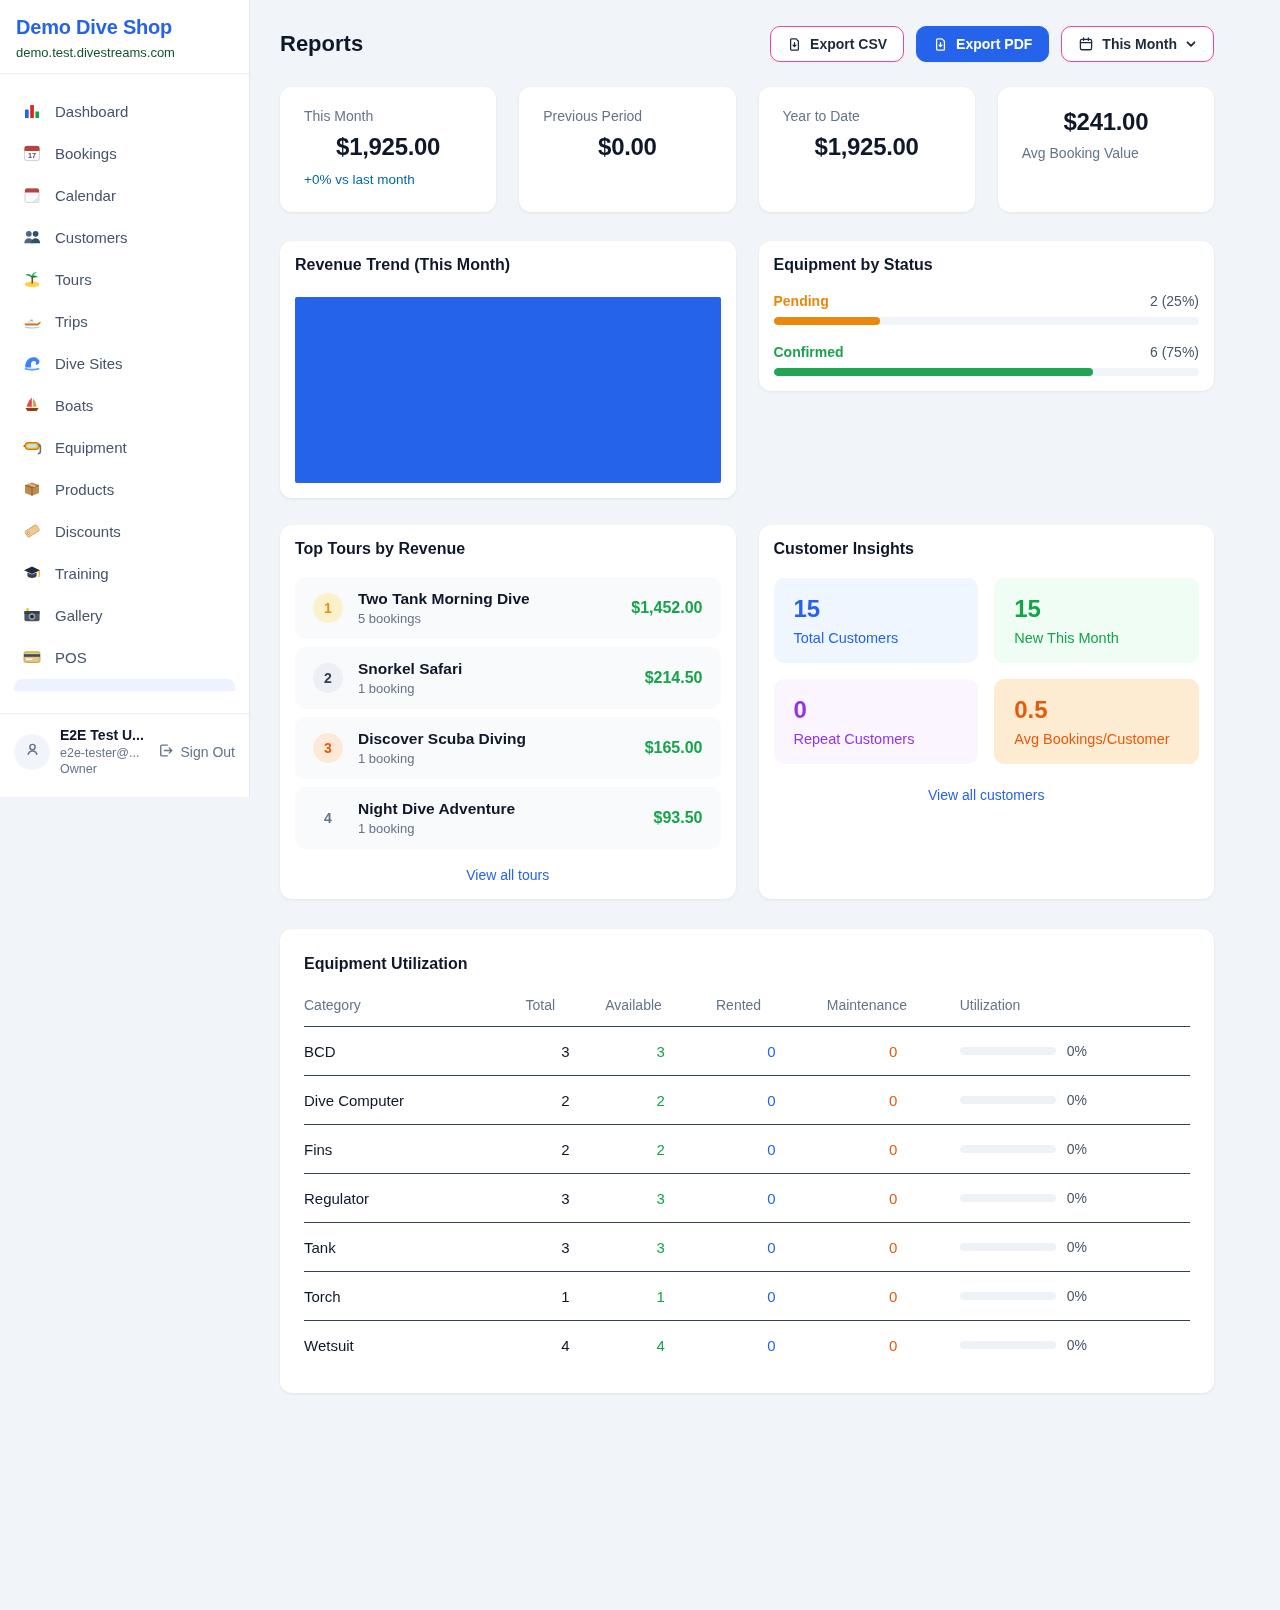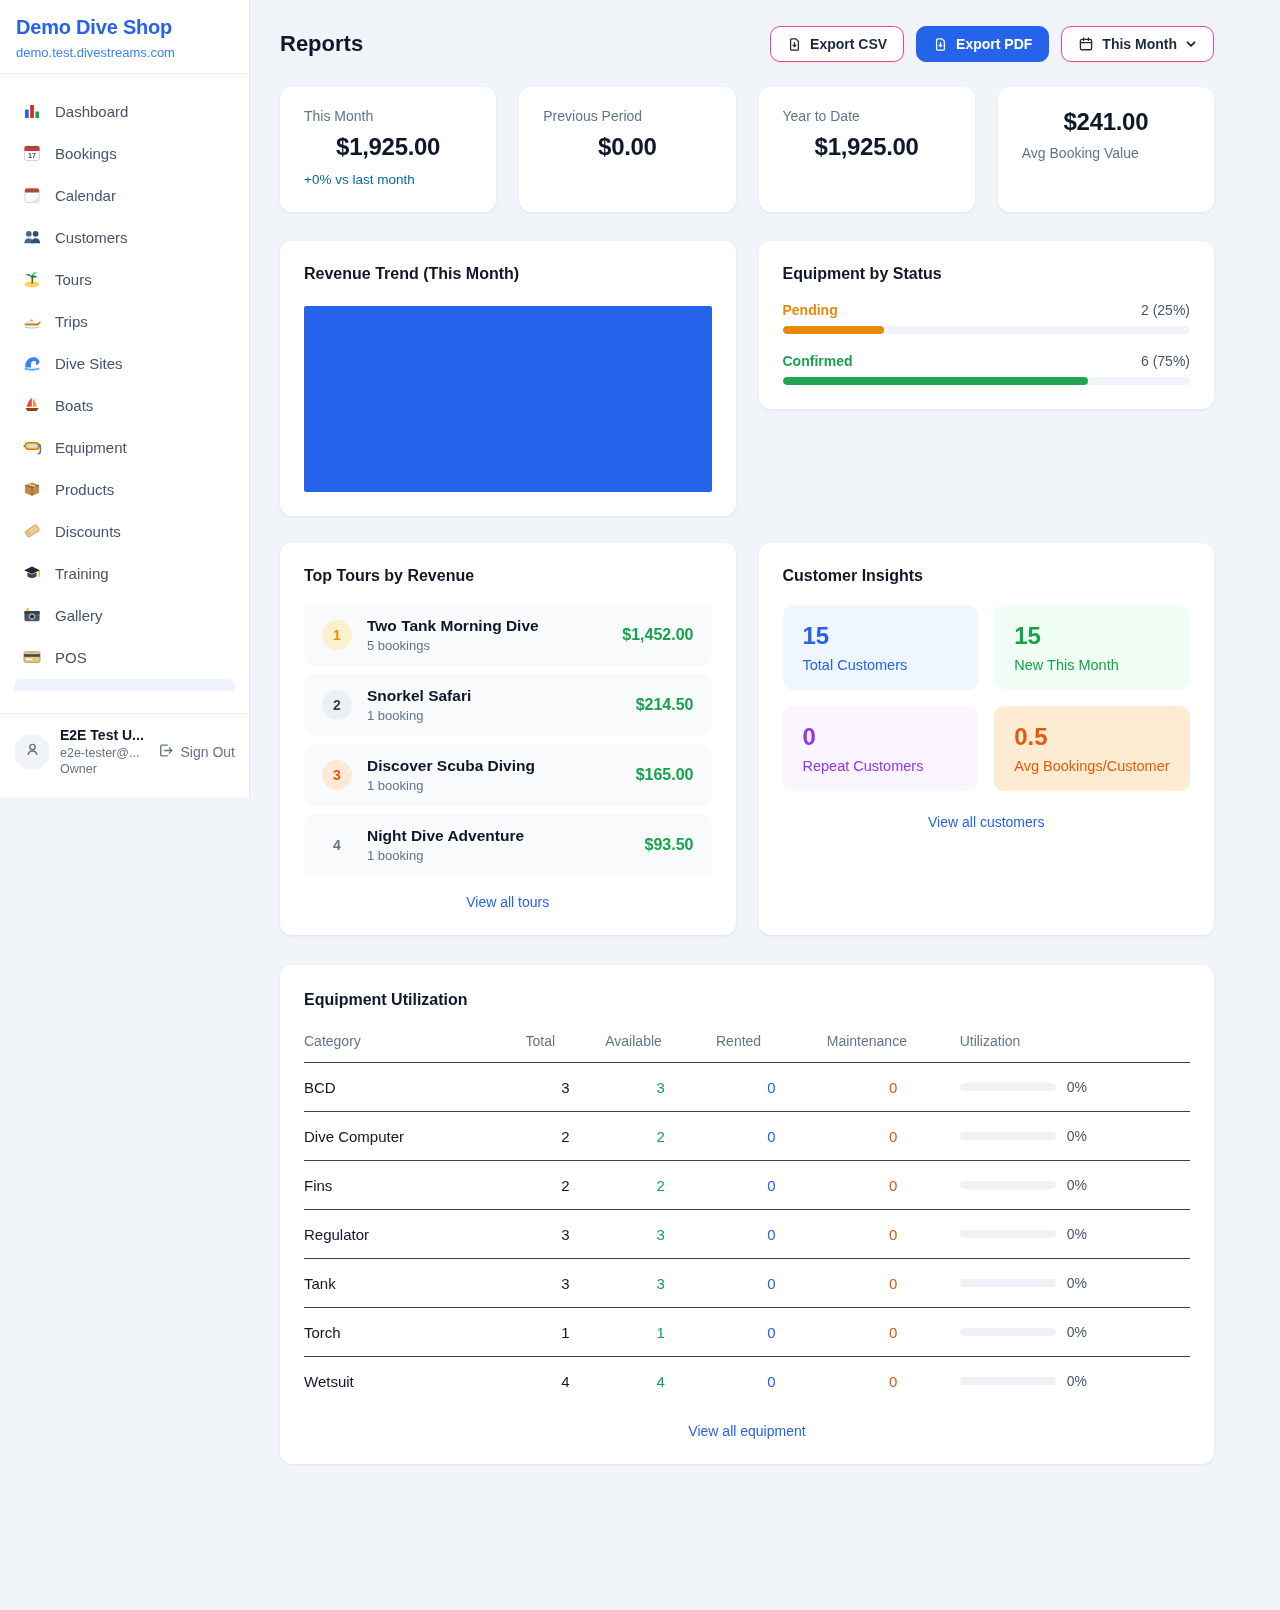--- a/index.html
+++ b/index.html
@@ -12,21 +12,21 @@
   }
   .layout { display:flex; align-items:flex-start; }
 
   
   .sidebar {
     width:250px; min-width:250px; height:797px; background:#ffffff;
     border-right:1px solid #e2e8f0; display:flex; flex-direction:column;
   }
   .brand { padding:16px 16px 13px; border-bottom:1px solid #e9edf2; }
   .brand h1 { margin:0 0 6px; font-size:20px; color:#2563eb; letter-spacing:-0.2px; }
-  .brand .sub { font-size:13px; color:#3b82f6; }
+  .brand .sub { font-size:13px; color:#14532d; }
   .nav { flex:1; padding:17px 8px 0; overflow:hidden; }
   .nav-item {
     display:flex; align-items:center; gap:13px; padding:10px 14px;
     border-radius:8px; font-size:15px; color:#45536b; cursor:pointer; margin-bottom:2px;
   }
   .nav-item .icon { width:20px; height:20px; display:inline-flex; align-items:center; justify-content:center; }
   .partial-active { height:12px; margin:2px 6px 0; background:#eef2ff; border-radius:8px 8px 0 0; }
   .user {
     border-top:1px solid #e9edf2; padding:13px 14px 20px; display:flex; align-items:center; gap:10px;
   }
@@ -59,21 +59,21 @@
   .stats { display:grid; grid-template-columns:repeat(4,1fr); gap:23px; margin-bottom:29px; }
   .stat-card { padding:21px 24px; height:125px; }
   .stat-label { font-size:14px; color:#64748b; margin-bottom:9px; }
   .stat-value { font-size:24px; font-weight:bold; color:#0f172a; letter-spacing:-0.3px;text-align:center; }
   .stat-delta { font-size:13.5px; color:#0369a1; margin-top:11px; }
   .stat-card.value-first .stat-value { margin-bottom:9px; }
 
   
   .grid2 { display:grid; grid-template-columns:1fr 1fr; gap:23px; align-items:start; margin-bottom:27px; }
   .grid2.stretch { align-items:stretch; margin-bottom:30px; }
-  .card-pad { padding:24px; }
+  .card-pad { padding:15px; }
   .chart-area { margin-top:23px; height:186px; background:#2563eb; border-radius:2px; }
 
   .status-row { margin-top:19px; }
   .status-line { display:flex; justify-content:space-between; align-items:center; margin-bottom:8px; }
   .status-label { font-size:14px; font-weight:bold; }
   .status-label.pending { color:#e8890c; }
   .status-label.confirmed { color:#1ca24e; }
   .status-count { font-size:14px; color:#475569; }
   .track { height:8px; background:#f1f5f9; border-radius:4px; overflow:hidden; }
   .fill { height:100%; border-radius:4px; }
@@ -578,19 +578,16 @@
             <td class="c maint">0</td>
             <td>
                 <div class="util-cell">
                   <div class="util-pill"></div>
                   <span class="util-pct">0%</span>
                 </div>
               </td>
           </tr>
         </tbody>
       </table>
-      <div class="link-row">
-        <a class="link">View all equipment</a>
-      </div>
     </div>
 
   </main>
 </div>
 
 </body></html>

